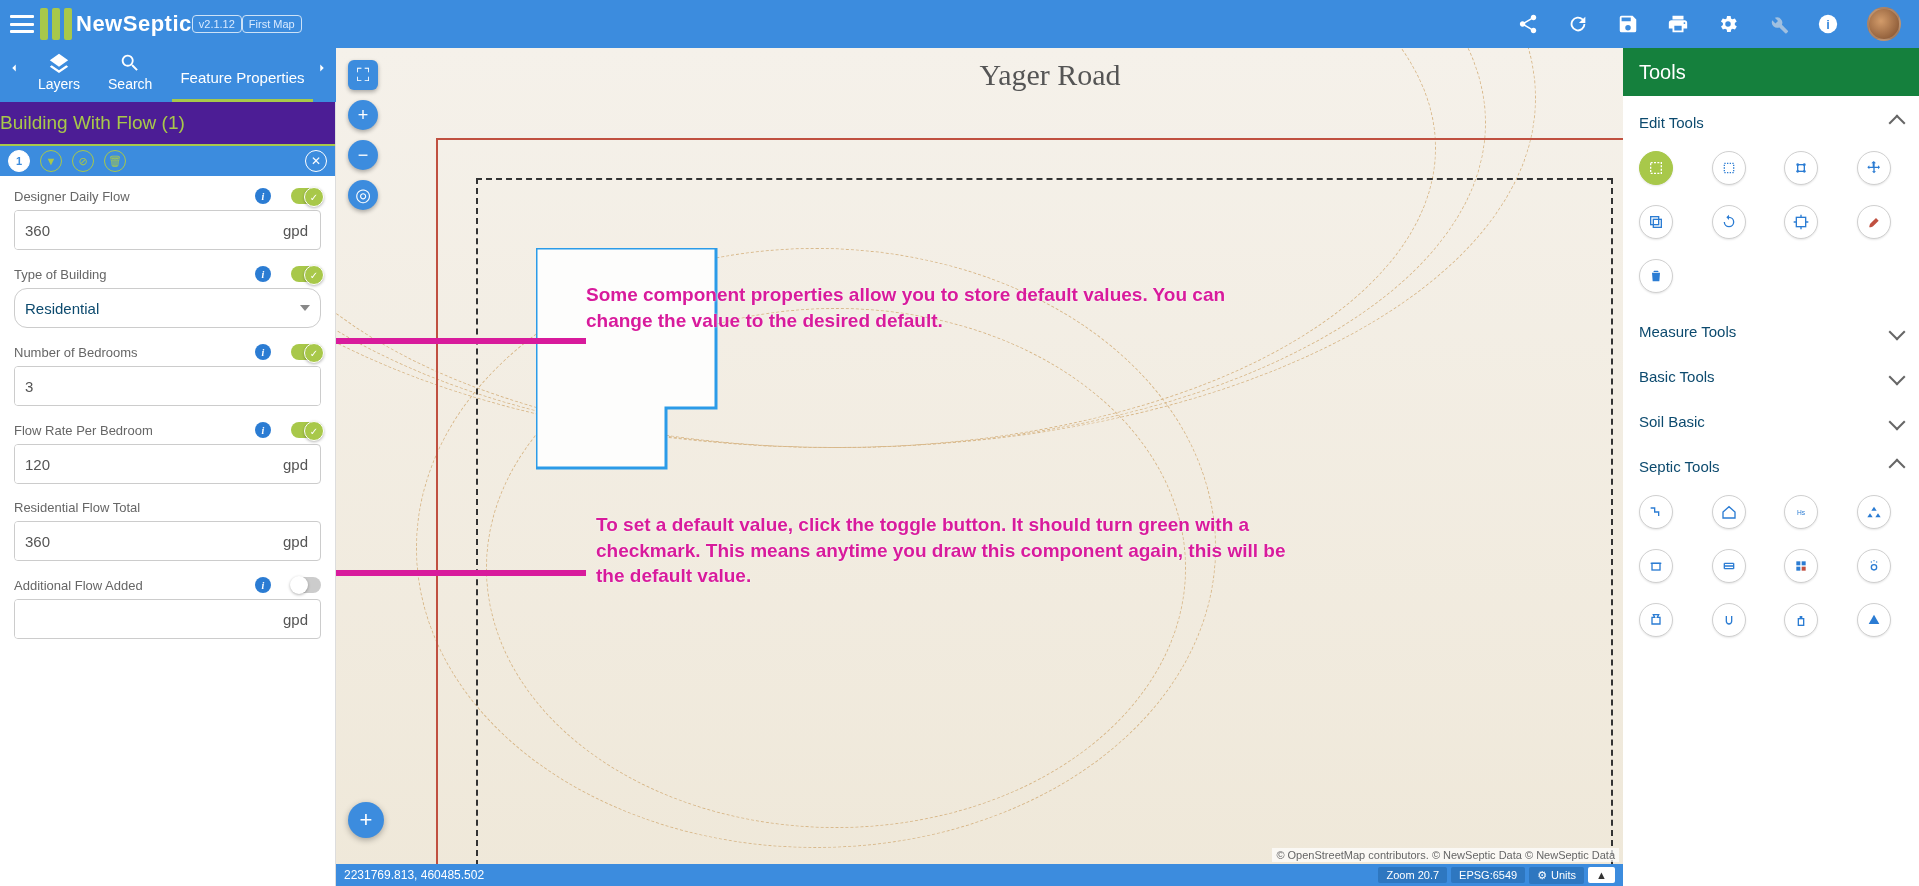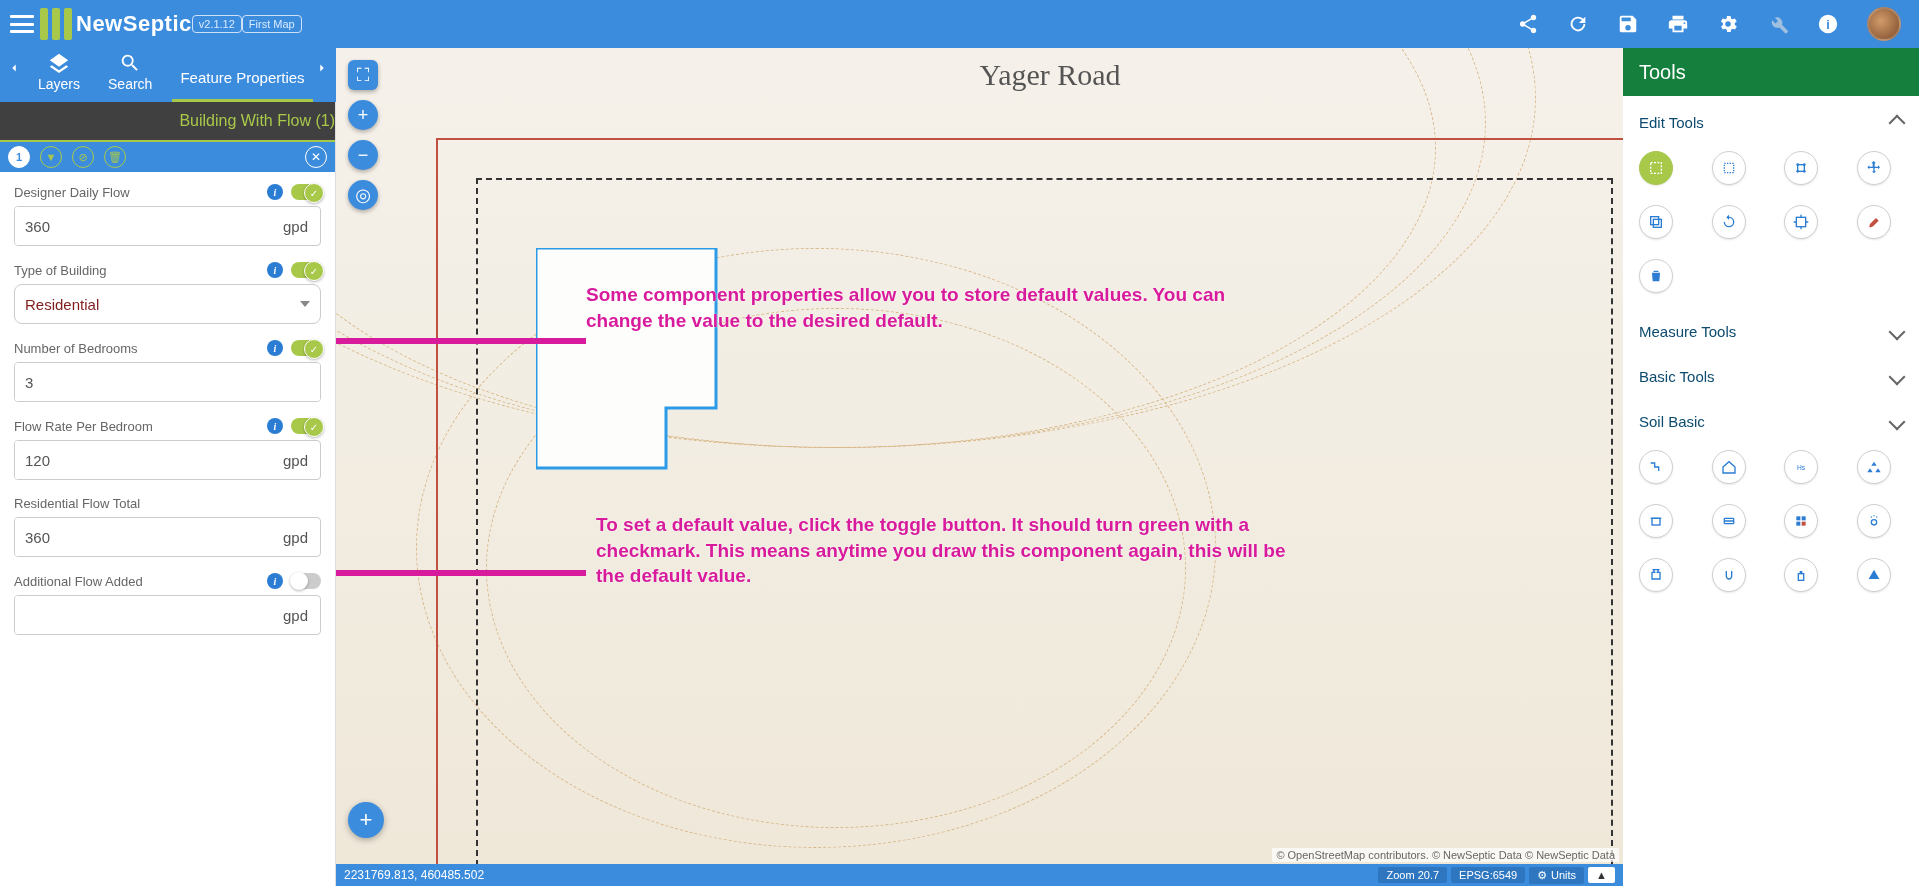--- a/index.html
+++ b/index.html
@@ -30,40 +30,40 @@
 .tab-item.active { position: relative; }
 .tab-item.active::after { content: ""; position: absolute; bottom: 0; left: 6px; right: 6px; height: 3px; background: #a8c84a; }
 .tab-group { display: flex; margin-left: 24px; flex: 1; }
 .tab-fp { margin-left: auto; margin-right: 24px; padding-bottom: 16px; font-size: 15px; }
 
 .panel-scroll { flex: 1; overflow-y: auto; border-right: 1px solid #ddd; }
 .panel-scroll::-webkit-scrollbar { width: 14px; }
 .panel-scroll::-webkit-scrollbar-thumb { background: #bbb; border-radius: 3px; }
 .panel-scroll::-webkit-scrollbar-track { background: #eee; }
 
-.selected-header { background: #404040; color: #a8c84a; text-align: right; font-size: 16px; padding: 10px 0; border-bottom: 2px solid #a8c84a; font-weight: 500; }
+.selected-header { background: #4c1d95; color: #a8c84a; text-align: left; font-size: 19px; padding: 10px 0; border-bottom: 2px solid #a8c84a; font-weight: 500; }
 .action-row { background: #3c8cde; display: flex; align-items: center; padding: 4px 8px; gap: 10px; }
 .action-circle { width: 22px; height: 22px; border-radius: 50%; border: 1.5px solid #a8c84a; display: flex; align-items: center; justify-content: center; color: #a8c84a; font-size: 11px; cursor: pointer; }
 .action-circle.filled { background: #fff; color: #3c8cde; border-color: #fff; font-weight: 600; }
 .action-row .spacer { flex: 1; }
 .close-circle { width: 22px; height: 22px; border-radius: 50%; border: 1.5px solid #fff; display: flex; align-items: center; justify-content: center; color: #fff; font-size: 12px; cursor: pointer; }
 
 .prop-body { padding: 12px 14px; }
 .prop-row { margin-bottom: 16px; }
-.prop-label-row { display: flex; align-items: center; gap: 8px; margin-bottom: 6px; justify-content: space-between; }
+.prop-label-row { display: flex; align-items: center; gap: 20px; margin-bottom: 6px; justify-content: space-between; }
 .prop-label { font-size: 13px; color: #666; flex: 1; }
 .info-dot { width: 16px; height: 16px; border-radius: 50%; background: #2b7cd3; color: #fff; font-size: 10px; font-weight: bold; display: flex; align-items: center; justify-content: center; cursor: pointer; font-style: italic; font-family: Georgia, serif; }
 .toggle { width: 30px; height: 16px; border-radius: 10px; background: #ccc; position: relative; cursor: pointer; }
 .toggle.on { background: #a8c84a; }
 .toggle::after { content: ""; position: absolute; width: 18px; height: 18px; border-radius: 50%; background: #fff; top: -1px; left: -1px; box-shadow: 0 1px 3px rgba(0,0,0,.3); }
 .toggle.on::after { left: 13px; background: #a8c84a; content: "✓"; color: #fff; font-size: 10px; display: flex; align-items: center; justify-content: center; border: 1px solid #fff; }
 .input-wrap { display: flex; border: 1px solid #ccc; border-radius: 4px; overflow: hidden; height: 40px; }
 .input-wrap input { flex: 1; border: 0; padding: 0 10px; font-size: 15px; outline: none; color: #555; }
 .input-wrap .unit { padding: 0 12px; display: flex; align-items: center; font-size: 15px; color: #555; }
-.select-wrap { border: 1px solid #ccc; border-radius: 8px; height: 40px; display: flex; align-items: center; padding: 0 10px; justify-content: space-between; color: #7f1d1d; font-size: 15px; cursor: pointer; }
+.select-wrap { border: 1px solid #ccc; border-radius: 13px; height: 40px; display: flex; align-items: center; padding: 0 10px; justify-content: space-between; color: #0c4a6e; font-size: 15px; cursor: pointer; }
 .select-wrap .caret { border-left: 5px solid transparent; border-right: 5px solid transparent; border-top: 6px solid #888; }
 
 .map-area { flex: 1; position: relative; background: linear-gradient(180deg, #f5f1ea 0%, #efe8d9 100%); overflow: hidden; }
 .road-label { position: absolute; top: 10px; left: 50%; font-size: 30px; color: #555; font-family: Georgia, serif; white-space: nowrap; }
 .contour { position: absolute; border: 1px dashed #d8b88a; border-radius: 50%; }
 .parcel-red { position: absolute; border: 2px solid #c05040; }
 .parcel-black { position: absolute; border: 2px dashed #333; }
 .building-poly { position: absolute; }
 .building-poly svg polygon { fill: #fdfdfc; stroke: #2b9be8; stroke-width: 3; }
 .map-controls { position: absolute; left: 12px; top: 12px; display: flex; flex-direction: column; gap: 10px; }
@@ -391,20 +391,24 @@
       <div class="acc-header">
         <span>Basic Tools</span>
         <span class="acc-caret"></span>
       </div>
 
       <div class="acc-header">
         <span>Soil Basic</span>
         <span class="acc-caret"></span>
       </div>
 
+      <div class="acc-header">
+        <span>Septic Tools</span>
+        <span class="acc-caret up"></span>
+      </div>
       <div class="tool-grid">
         <div class="tool-circle">
             <svg viewBox="0 0 24 24">
               <path d="M4 6h6v6h6v6" fill="none" stroke="#2b7cd3" stroke-width="2"></path>
             </svg>
           </div>
         <div class="tool-circle">
             <svg viewBox="0 0 24 24">
               <path d="M3 12l9-8 9 8v9H3z" fill="none" stroke="#2b7cd3" stroke-width="2"></path>
             </svg>

